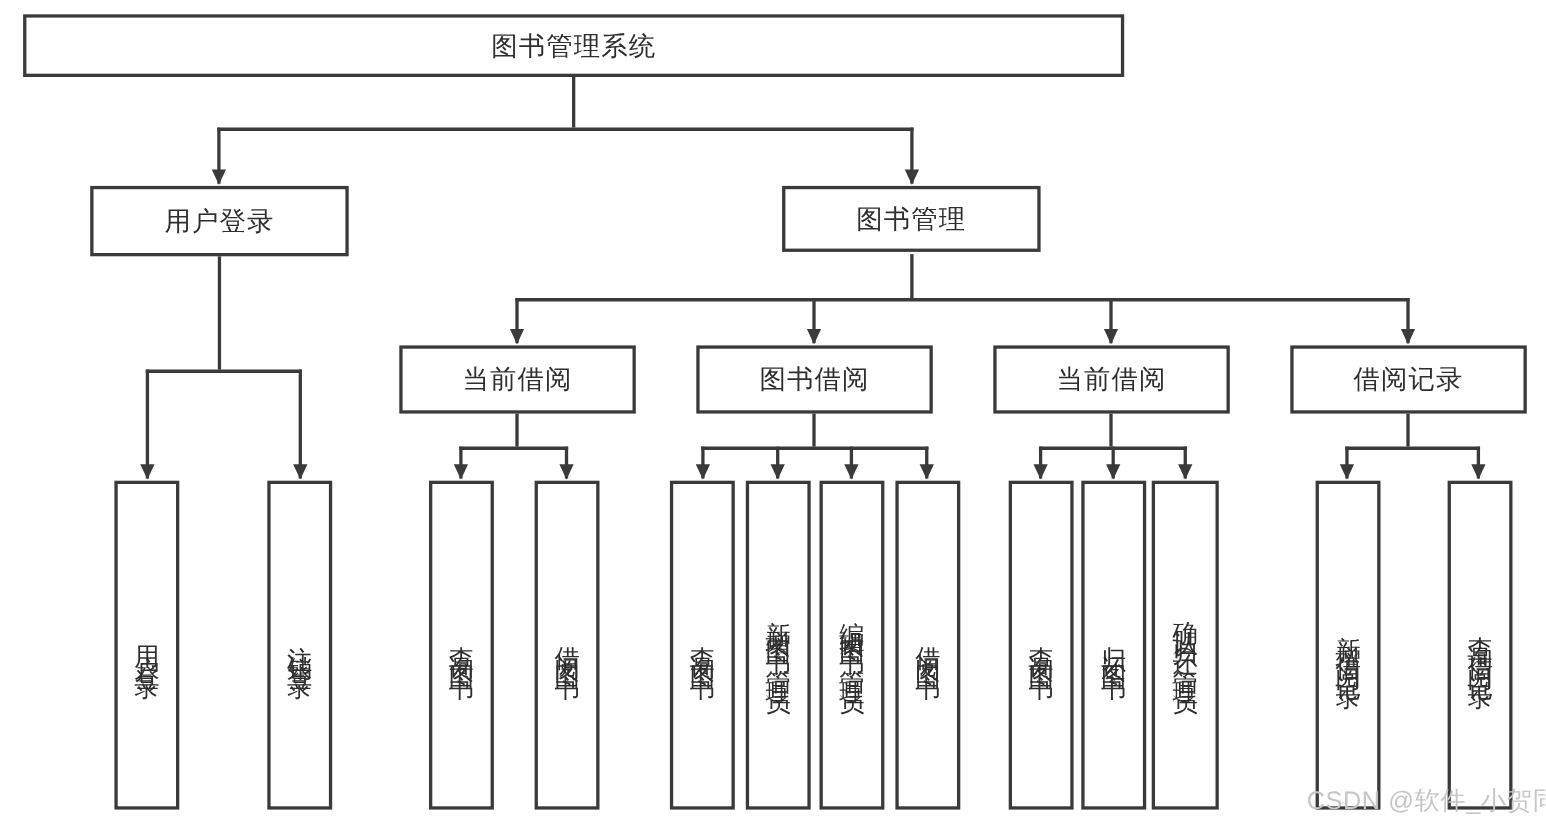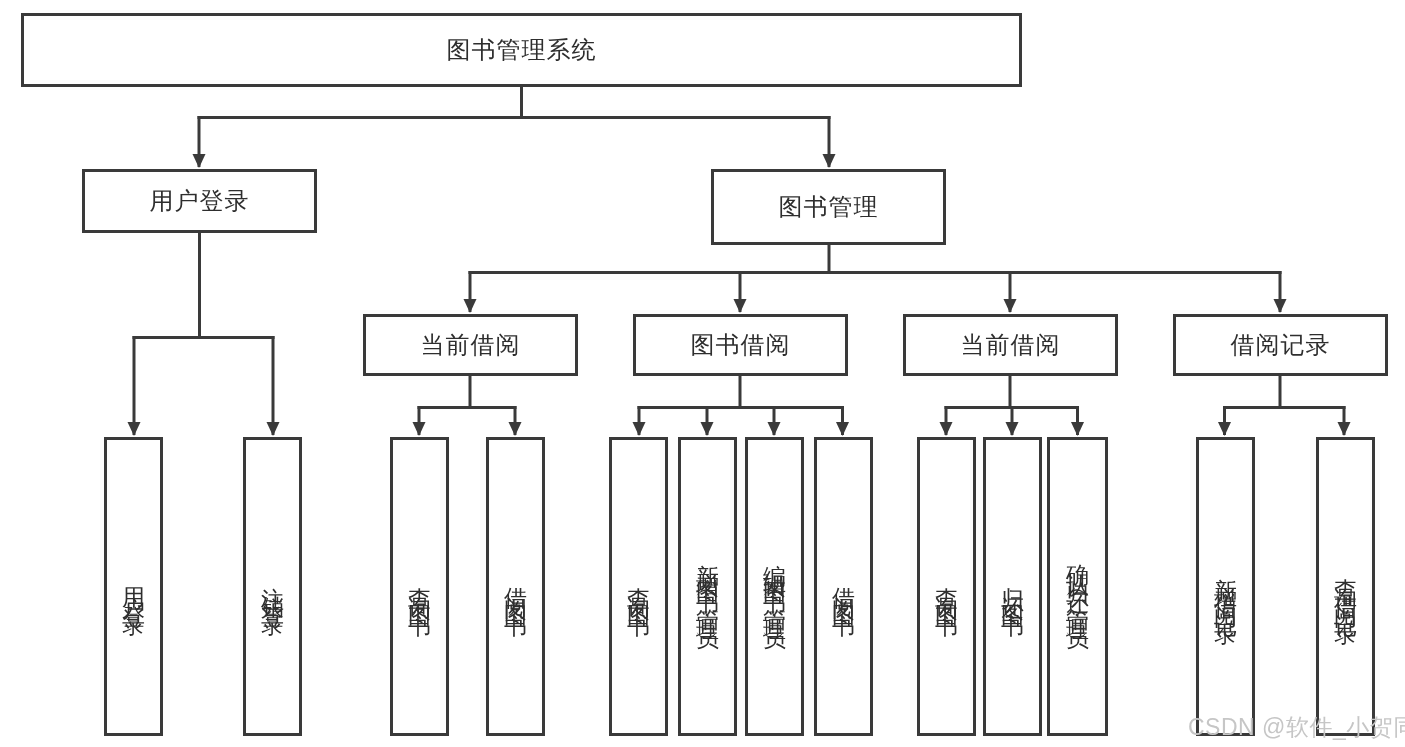--- a/index.html
+++ b/index.html
@@ -96,28 +96,28 @@
       <path d="M1012 406 V435" marker-end="url(#arrow)"></path>
       <path d="M1077.5 406 V435" marker-end="url(#arrow)"></path>
 
       <path d="M1280 374 V406"></path>
       <path d="M1223 407.5 H1345.5"></path>
       <path d="M1224.5 406 V435" marker-end="url(#arrow)"></path>
       <path d="M1344 406 V435" marker-end="url(#arrow)"></path>
     </g>
   </svg>
 
-  <div class="hbox" style="left:21px;top:13px;width:1001px;height:74px;">
+  <div class="hbox" style="left:21px;top:13px;width:1001px;height:57px;">
     <span>图书管理系统</span>
   </div>
 
   <div class="hbox" style="left:82px;top:169px;width:235px;height:64px;">
     <span>用户登录</span>
   </div>
-  <div class="hbox" style="left:711px;top:169px;width:235px;height:76px;">
+  <div class="hbox" style="left:711px;top:169px;width:235px;height:60px;">
     <span>图书管理</span>
   </div>
 
   <div class="hbox" style="left:363px;top:314px;width:215px;height:62px;">
     <span>当前借阅</span>
   </div>
   <div class="hbox" style="left:633px;top:314px;width:215px;height:62px;">
     <span>图书借阅</span>
   </div>
   <div class="hbox" style="left:903px;top:314px;width:215px;height:62px;">

